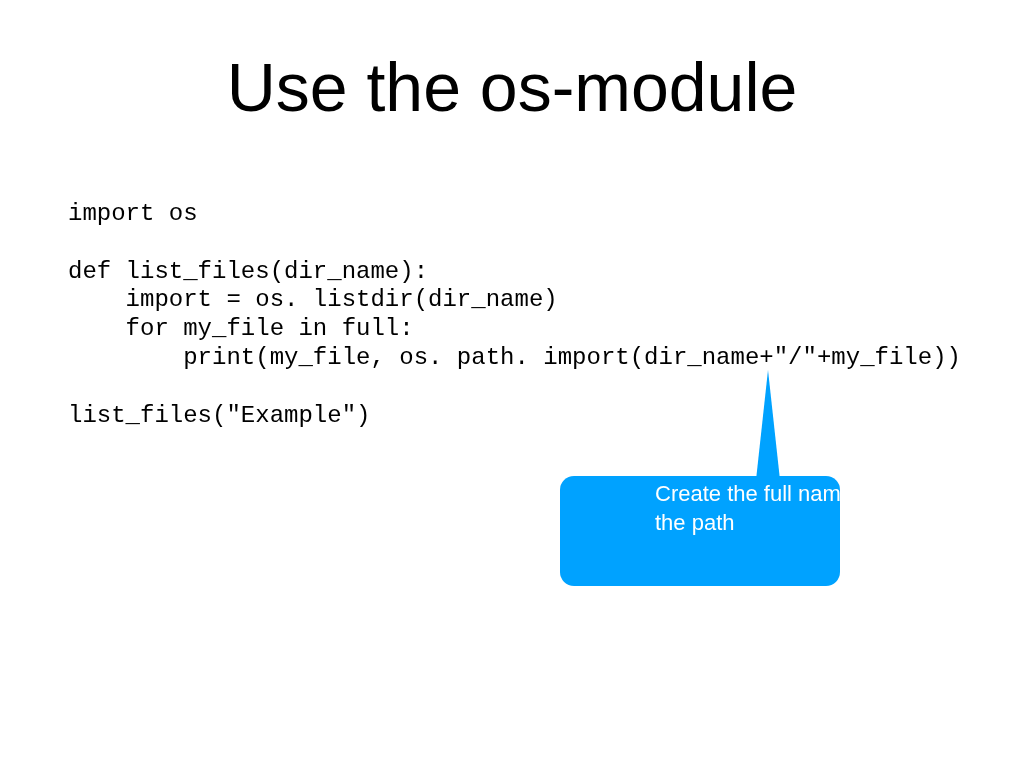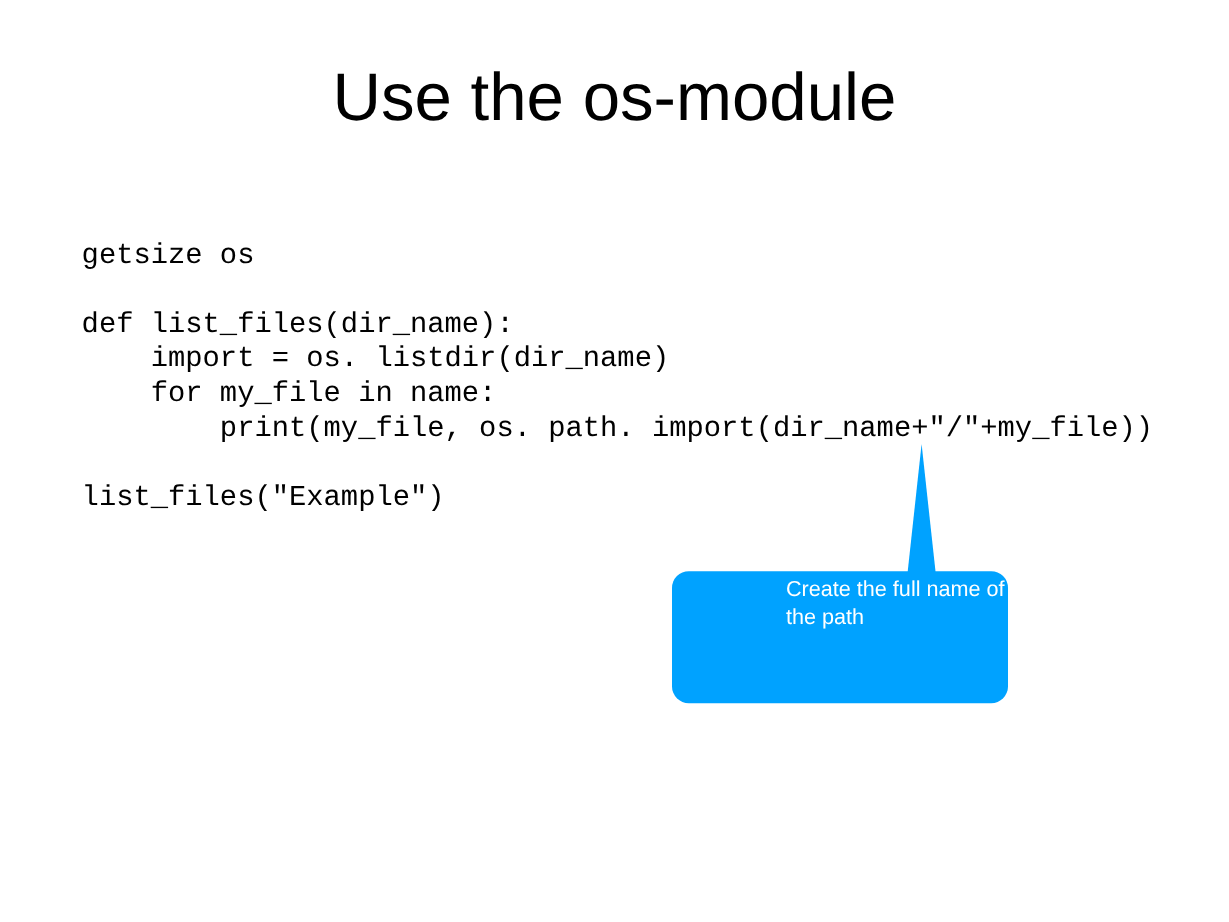--- a/index.html
+++ b/index.html
@@ -15,21 +15,21 @@
     position: relative;
     width: 1024px;
     height: 768px;
   }
   .title {
     position: absolute;
     top: 48px;
     left: 0;
     width: 100%;
     text-align: center;
-    font-size: 56px;
+    font-size: 68px;
     font-weight: 400;
     color: #000;
     letter-spacing: 0px;
   }
   .code {
     position: absolute;
     top: 200px;
     left: 68px;
     font-family: "Courier New", Courier, monospace;
     font-size: 24px;
@@ -59,38 +59,38 @@
     height: 0;
     border-left: 12px solid transparent;
     border-right: 12px solid transparent;
     border-bottom: 110px solid #00a2ff;
   }
   .callout-text {
     position: absolute;
     left: 655px;
     top: 480px;
     color: #fff;
-    font-size: 18px;
+    font-size: 22px;
     line-height: 1.3;
     z-index: 5;
     font-family: Arial, Helvetica, sans-serif;
   }
 </style>
 </head>
 <body>
 
 <div class="slide">
 
   <div class="title">Use the os-module</div>
 
-  <div class="code"><span>getsize os</span>
+  <div class="code"><span>import os</span>
 <span></span>
 <span>def list_files(dir_name):</span>
 <span>    import = os. listdir(dir_name)</span>
-<span>    for my_file in name:</span>
+<span>    for my_file in full:</span>
 <span>        print(my_file, os. path. import(dir_name+"/"+my_file))</span>
 <span></span>
 <span>list_files("Example")</span></div>
 
   <div class="callout-tail"></div>
   <div class="callout-box"></div>
   <div class="callout-text">
     <span>Create the full name of</span><br>
     <span>the path</span>
   </div>

